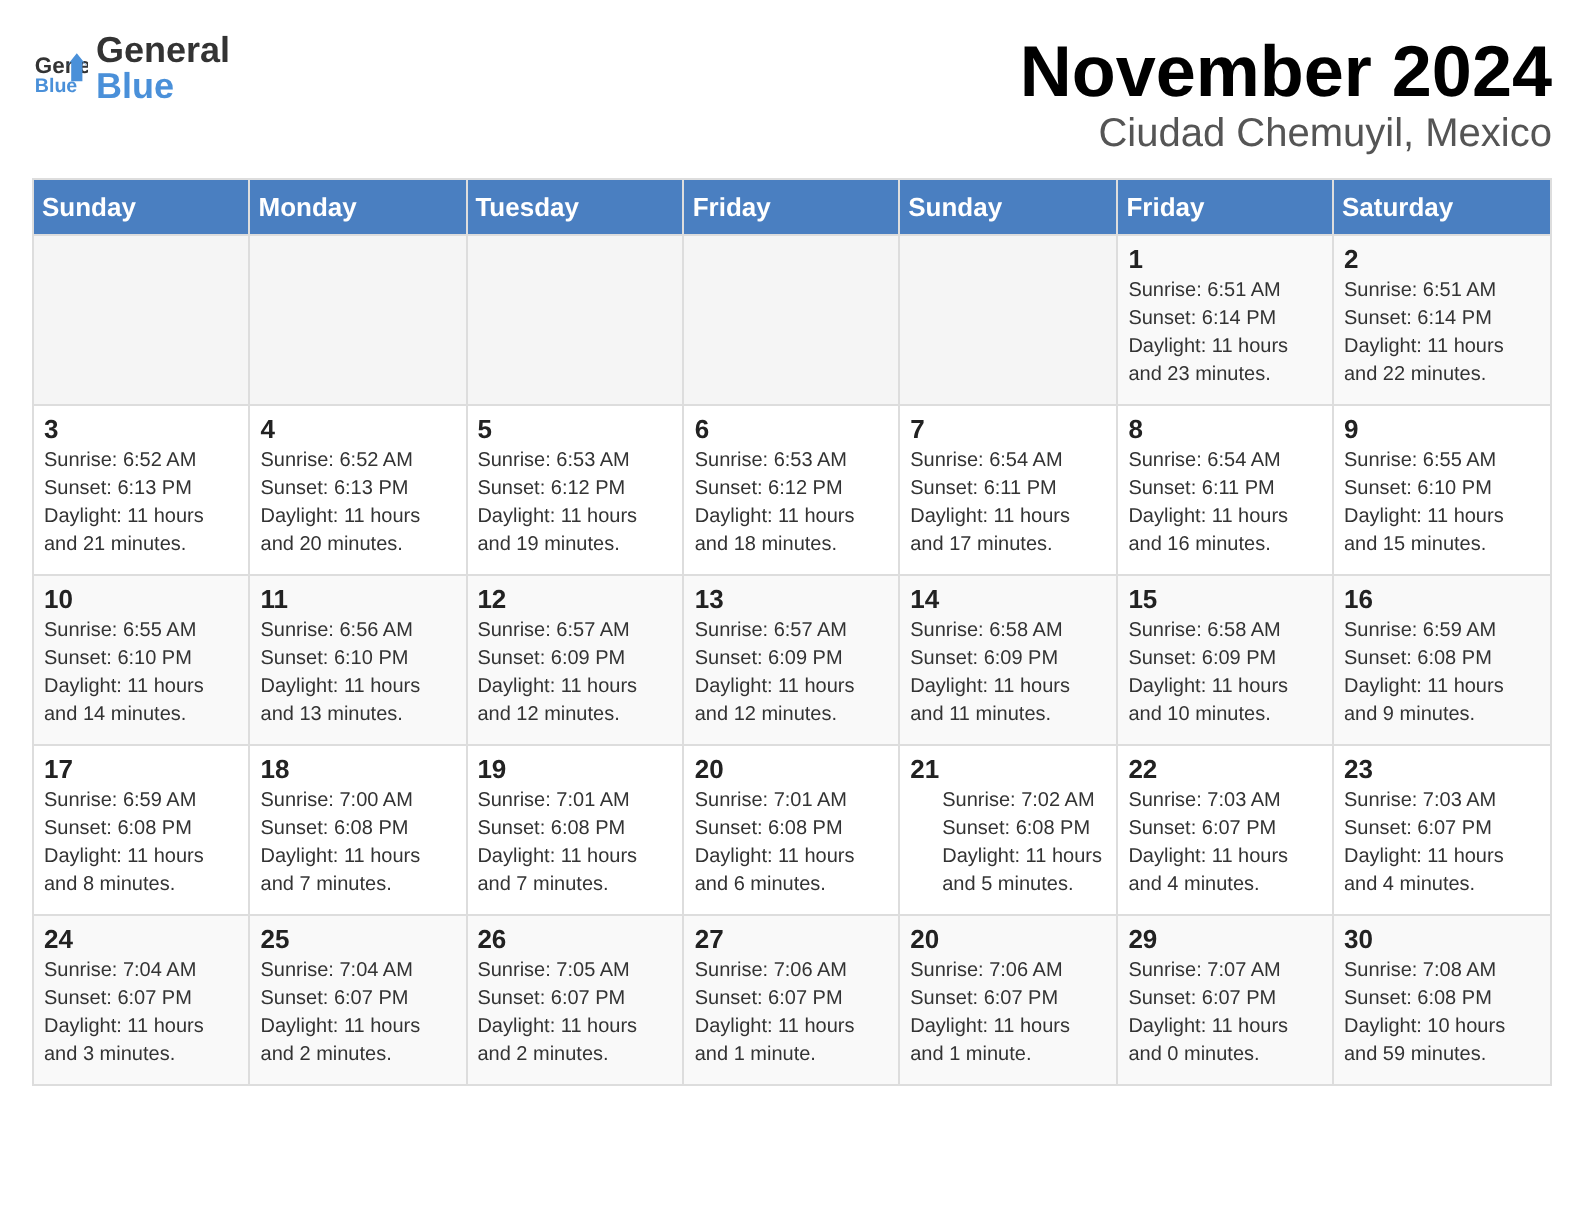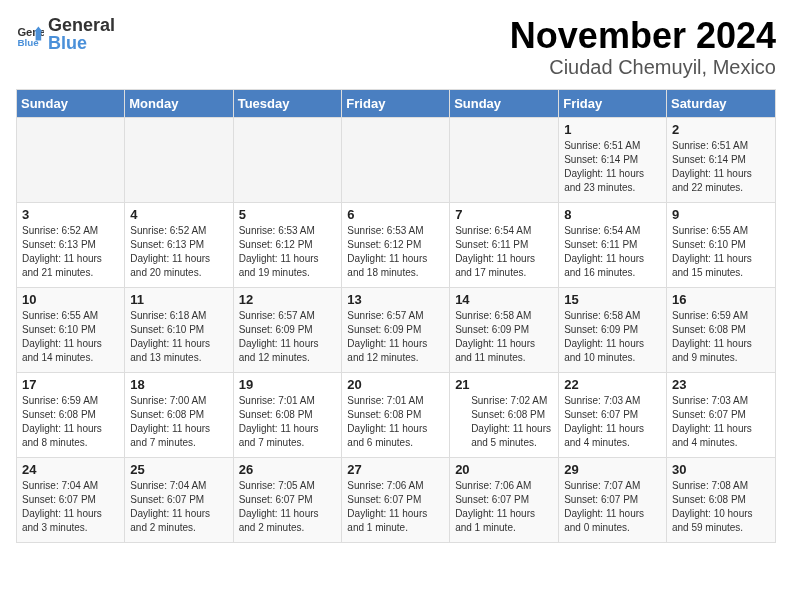--- a/index.html
+++ b/index.html
@@ -195,21 +195,21 @@
       </tr>
       <tr>
         <td>
           <span class="day-number">10</span>
           <div class="day-detail" style="white-space: pre-line;">Sunrise: 6:55 AM
 Sunset: 6:10 PM
 Daylight: 11 hours and 14 minutes.</div>
         </td>
         <td>
           <span class="day-number">11</span>
-          <div class="day-detail" style="white-space: pre-line;">Sunrise: 6:18 AM
+          <div class="day-detail" style="white-space: pre-line;">Sunrise: 6:56 AM
 Sunset: 6:10 PM
 Daylight: 11 hours and 13 minutes.</div>
         </td>
         <td>
           <span class="day-number">12</span>
           <div class="day-detail" style="white-space: pre-line;">Sunrise: 6:57 AM
 Sunset: 6:09 PM
 Daylight: 11 hours and 12 minutes.</div>
         </td>
         <td>

